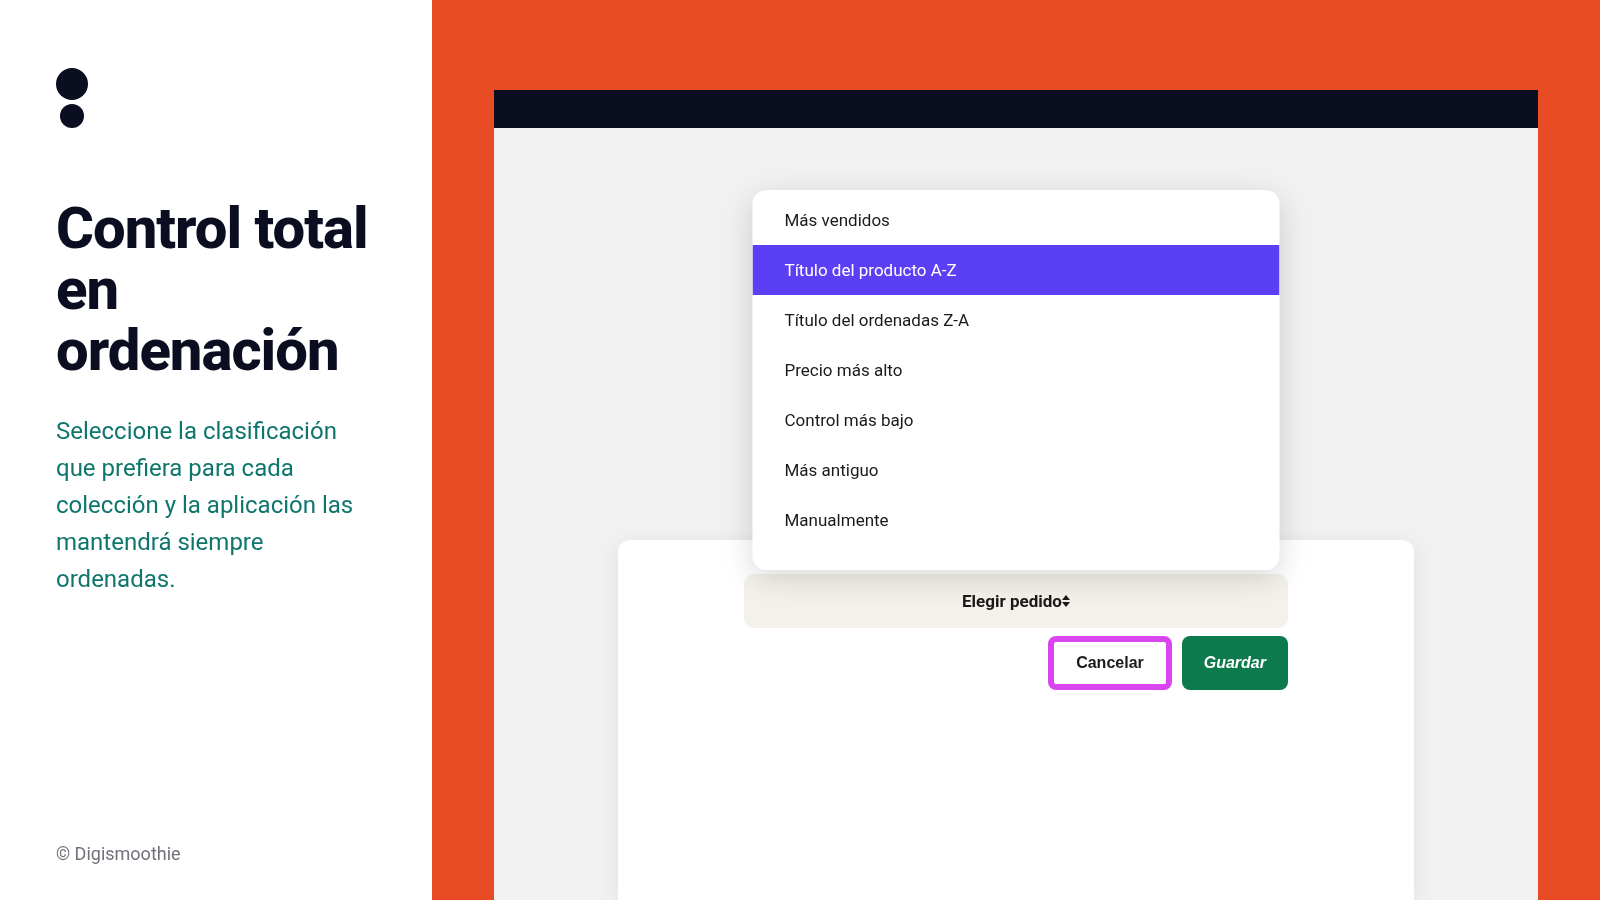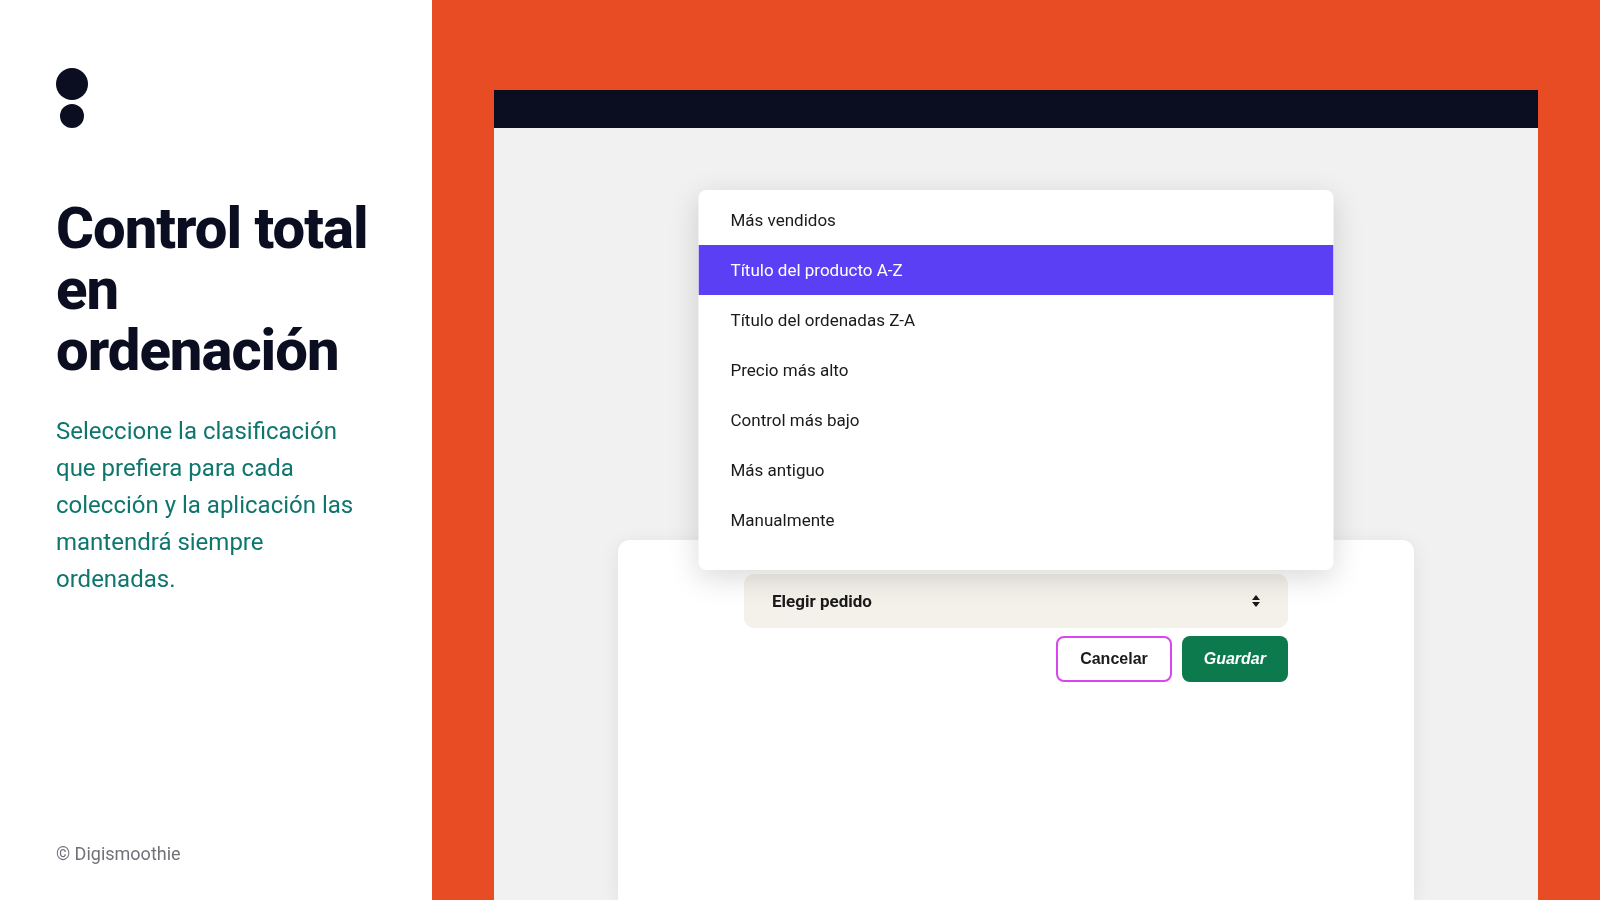--- a/index.html
+++ b/index.html
@@ -88,23 +88,23 @@
   border-radius: 12px 12px 0 0;
   padding: 0 52px 46px 52px;
   height: 360px;
   box-shadow: 0 4px 20px rgba(0,0,0,0.08);
 }
 .dropdown-list {
   position: absolute;
   top: 100px;
   left: 50%;
   transform: translateX(-50%);
-  width: 635px;
-  background: #ffffff;
-  border-radius: 8px;
+  width: 527px;
+  background: #ffffff;
+  border-radius: 14px;
   box-shadow: 0 8px 30px rgba(0,0,0,0.15);
   z-index: 10;
   overflow: hidden;
 }
 .dropdown-item {
   padding: 15px 32px;
   font-size: 17px;
   color: #1a1a1a;
   cursor: pointer;
 }
@@ -126,21 +126,21 @@
   width: 544px;
   height: 54px;
   background: #f4f0ea;
   border-radius: 10px;
   display: flex;
   align-items: center;
   padding: 0 28px;
   font-size: 17px;
   font-weight: 700;
   color: #1a1a1a;
-  justify-content: space-between;
+  justify-content: center;
   z-index: 5;
 }
 .chevron-updown-icon {
   display: flex;
   flex-direction: column;
   gap: 2px;
   align-items: center;
 }
 .chev-up {
   width: 0;
@@ -162,21 +162,21 @@
   left: 50%;
   transform: translateX(-50%);
   width: 544px;
   display: flex;
   justify-content: flex-end;
   gap: 10px;
   z-index: 5;
 }
 .btn-cancel {
   padding: 12px 22px;
-  border: 2px solid #d946ef;
+  border: 6px solid #d946ef;
   background: #ffffff;
   border-radius: 8px;
   font-size: 16px;
   font-weight: 600;
   color: #1a1a1a;
   cursor: pointer;
 }
 .btn-save {
   padding: 12px 22px;
   border: none;

